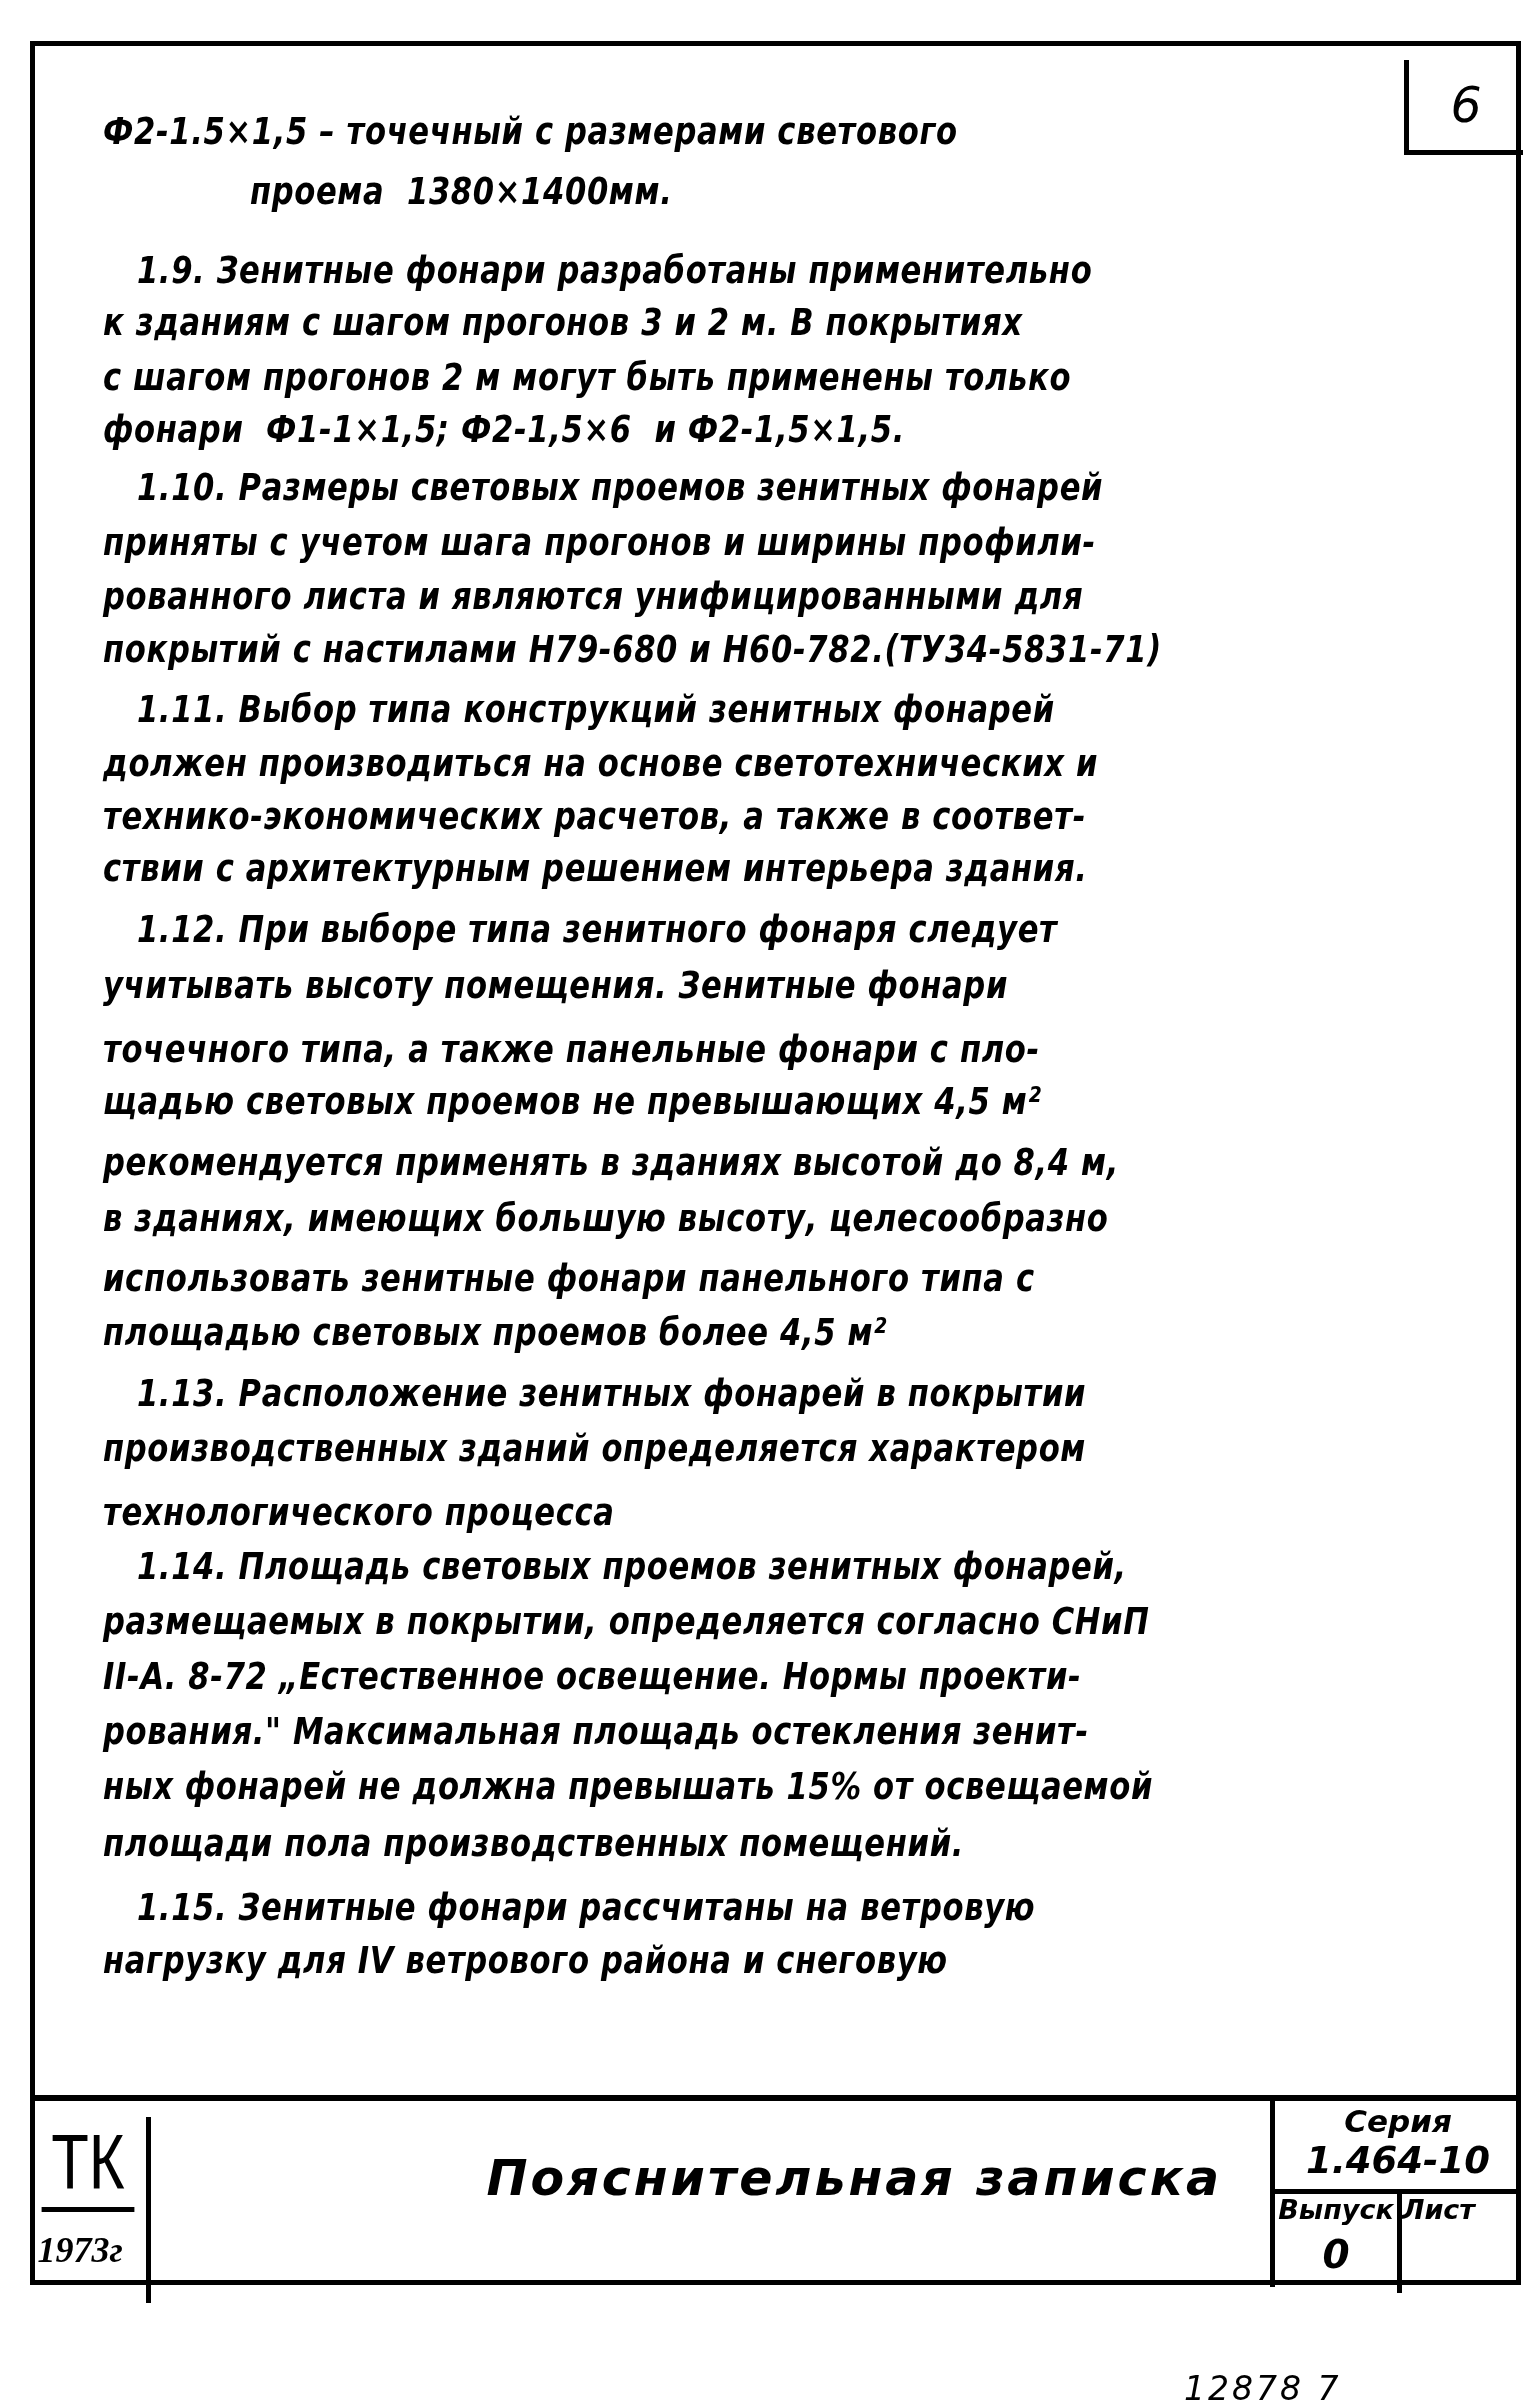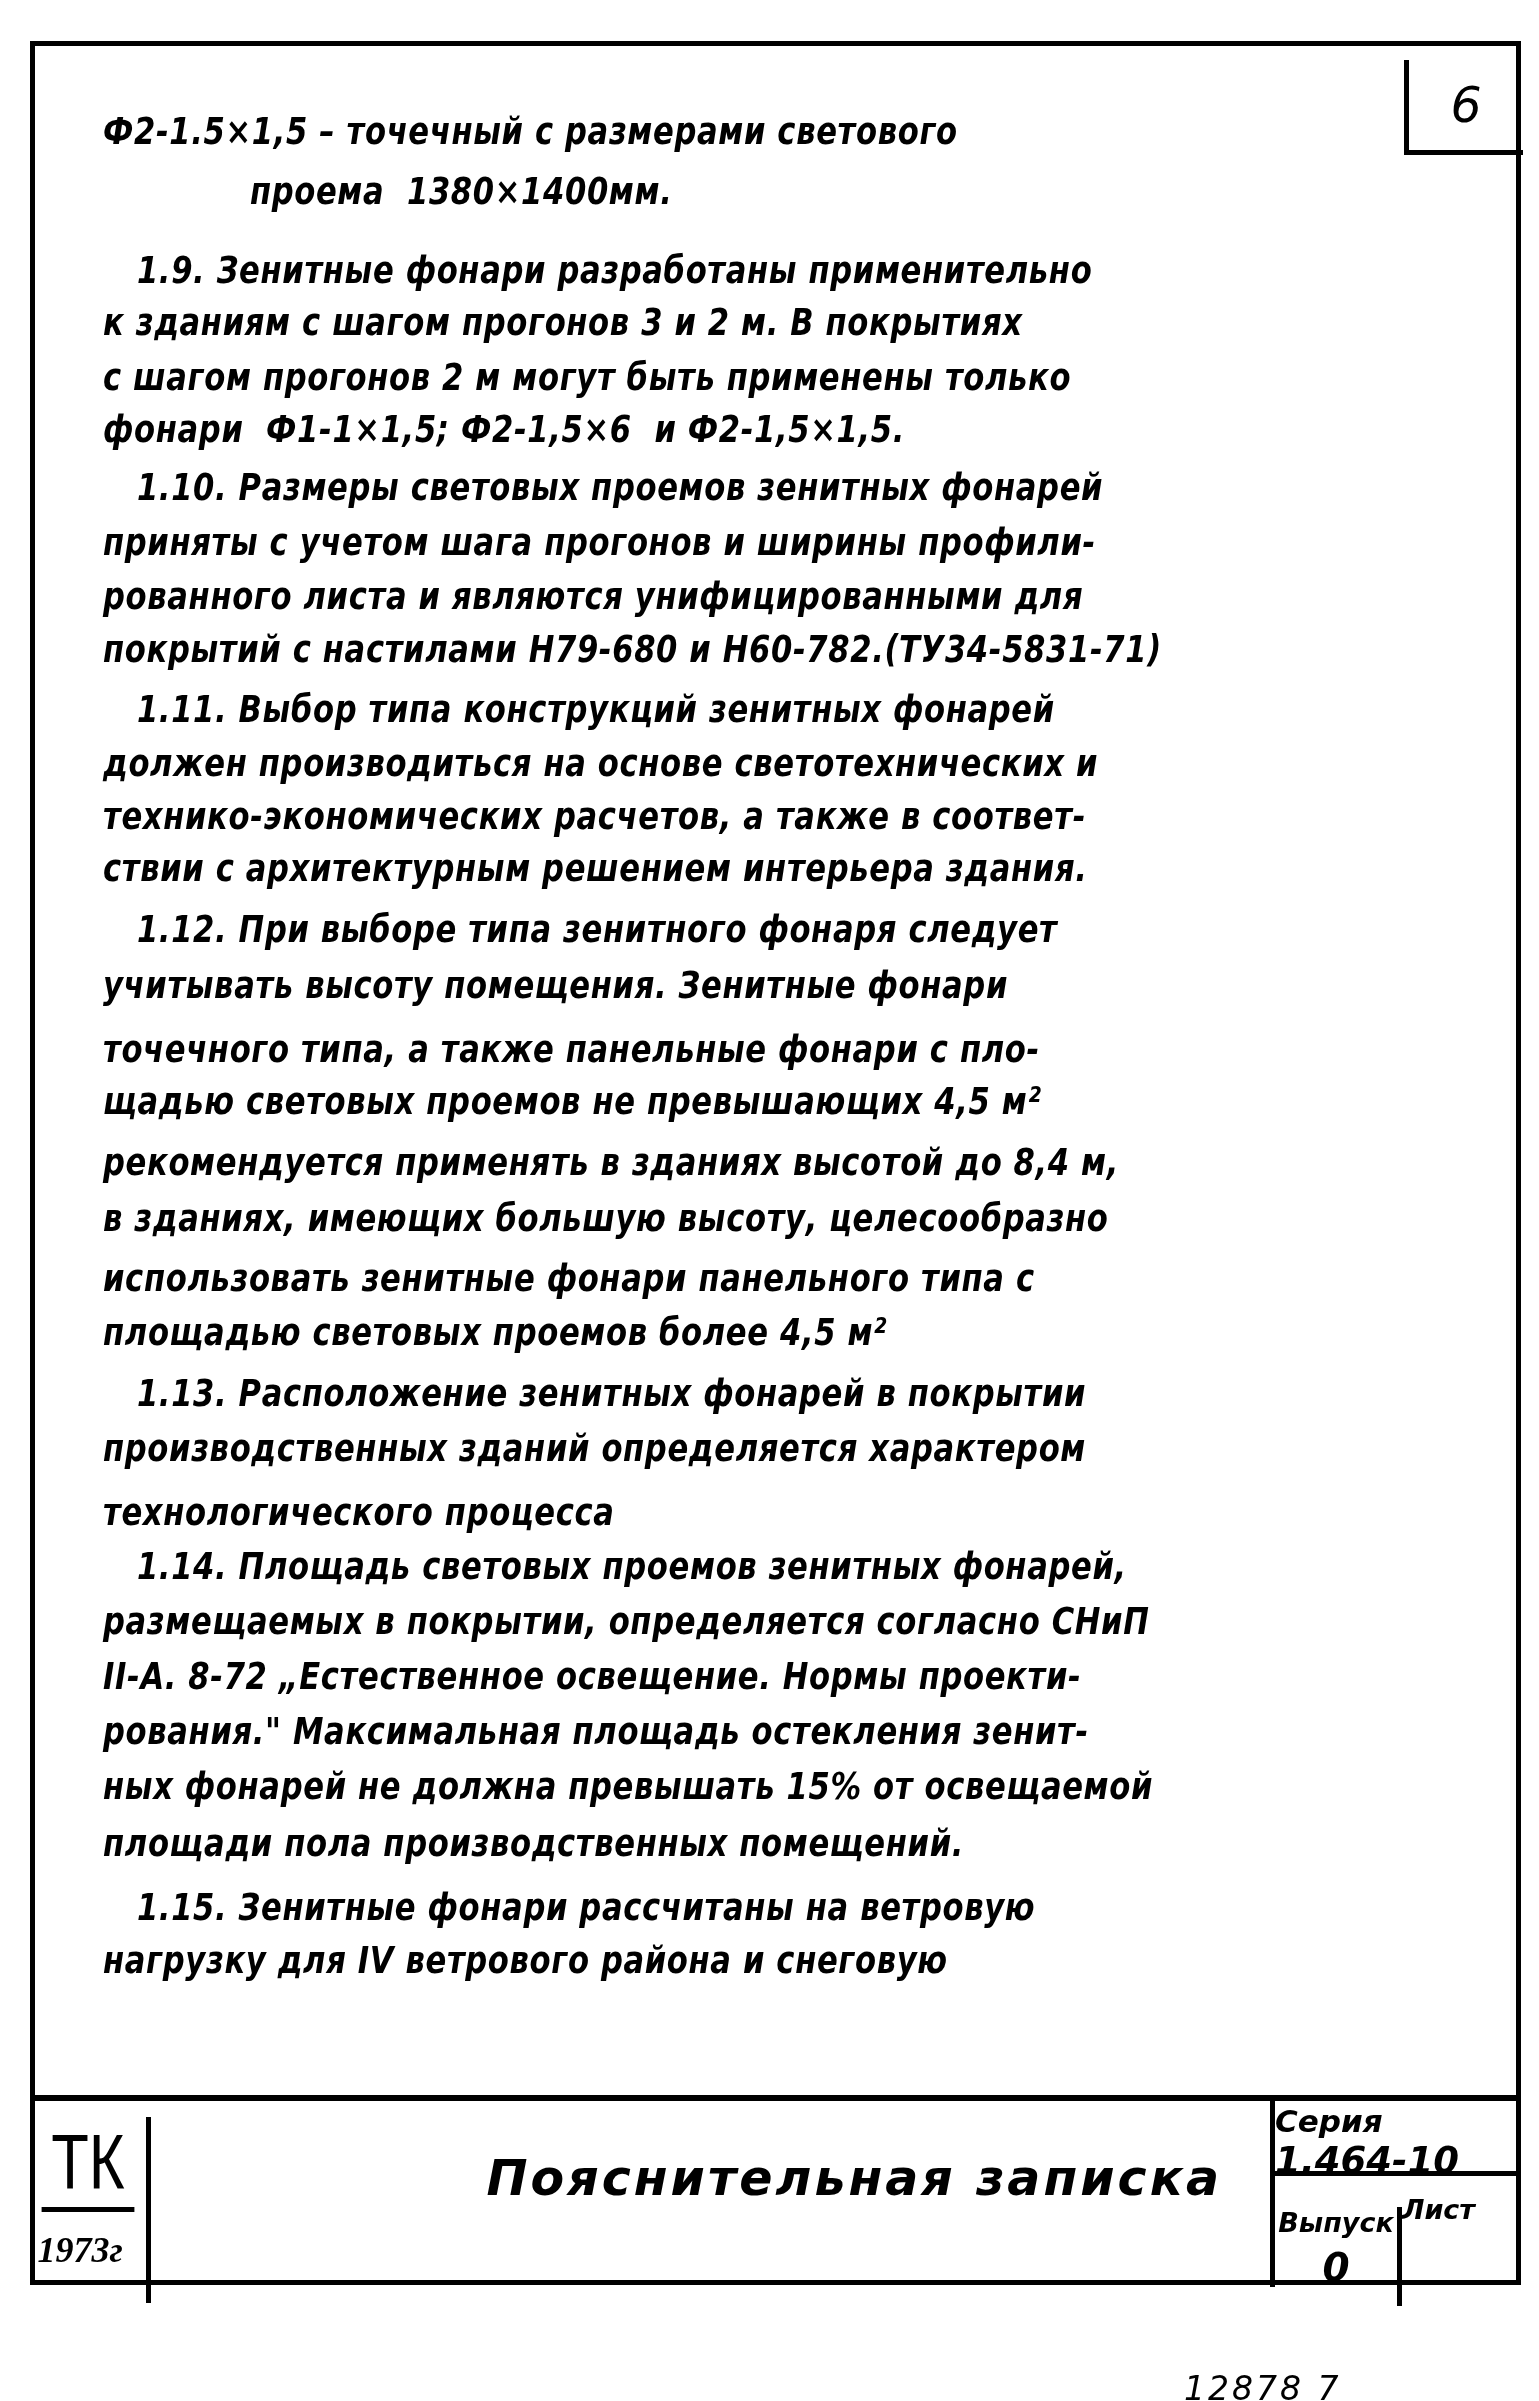--- a/index.html
+++ b/index.html
@@ -42,28 +42,28 @@
   }
   .tb-title {
     position: absolute; left: 186px; top: 49px; width: 1006px; text-align: right;
     font-style: italic; font-weight: bold; font-size: 49px; letter-spacing: 3px;
   }
   .tb-right {
     position: absolute; left: 1240px; top: 0; width: 251px; height: 100%;
     border-left: 5.2px solid #000; box-sizing: border-box;
   }
   .tb-series {
-    position: absolute; left: 0; top: 0; width: 100%; height: 75px;
-    border-bottom: 5.2px solid #000; box-sizing: border-box; 
+    position: absolute; left: 0; top: 0; width: 100%; height: 93px;
+    border-bottom: 5.2px solid #000; box-sizing: border-box; text-align: center;
     font-style: italic; font-weight: bold;
   }
   .tb-series .lbl { font-size: 31px; display: block; margin-top: 1.5px; }
   .tb-series .val { font-size: 37px; display: block; }
   .tb-issue {
-    position: absolute; left: 0; top: 106px; width: 127px; height: 99px;
+    position: absolute; left: 0; top: 93px; width: 127px; height: 99px;
     border-right: 5.2px solid #000; box-sizing: border-box; text-align: center;
     font-style: italic; font-weight: bold;
   }
   .tb-sheet {
     position: absolute; left: 127px; top: 93px; width: 119px; height: 99px; text-align: left;
     font-style: italic; font-weight: bold;
   }
   .tb-issue .lbl, .tb-sheet .lbl { display: block; font-size: 27px; }
   .tb-issue .val { display: block; font-size: 39px; margin-top: 7.4px; }
   .footer-num {

